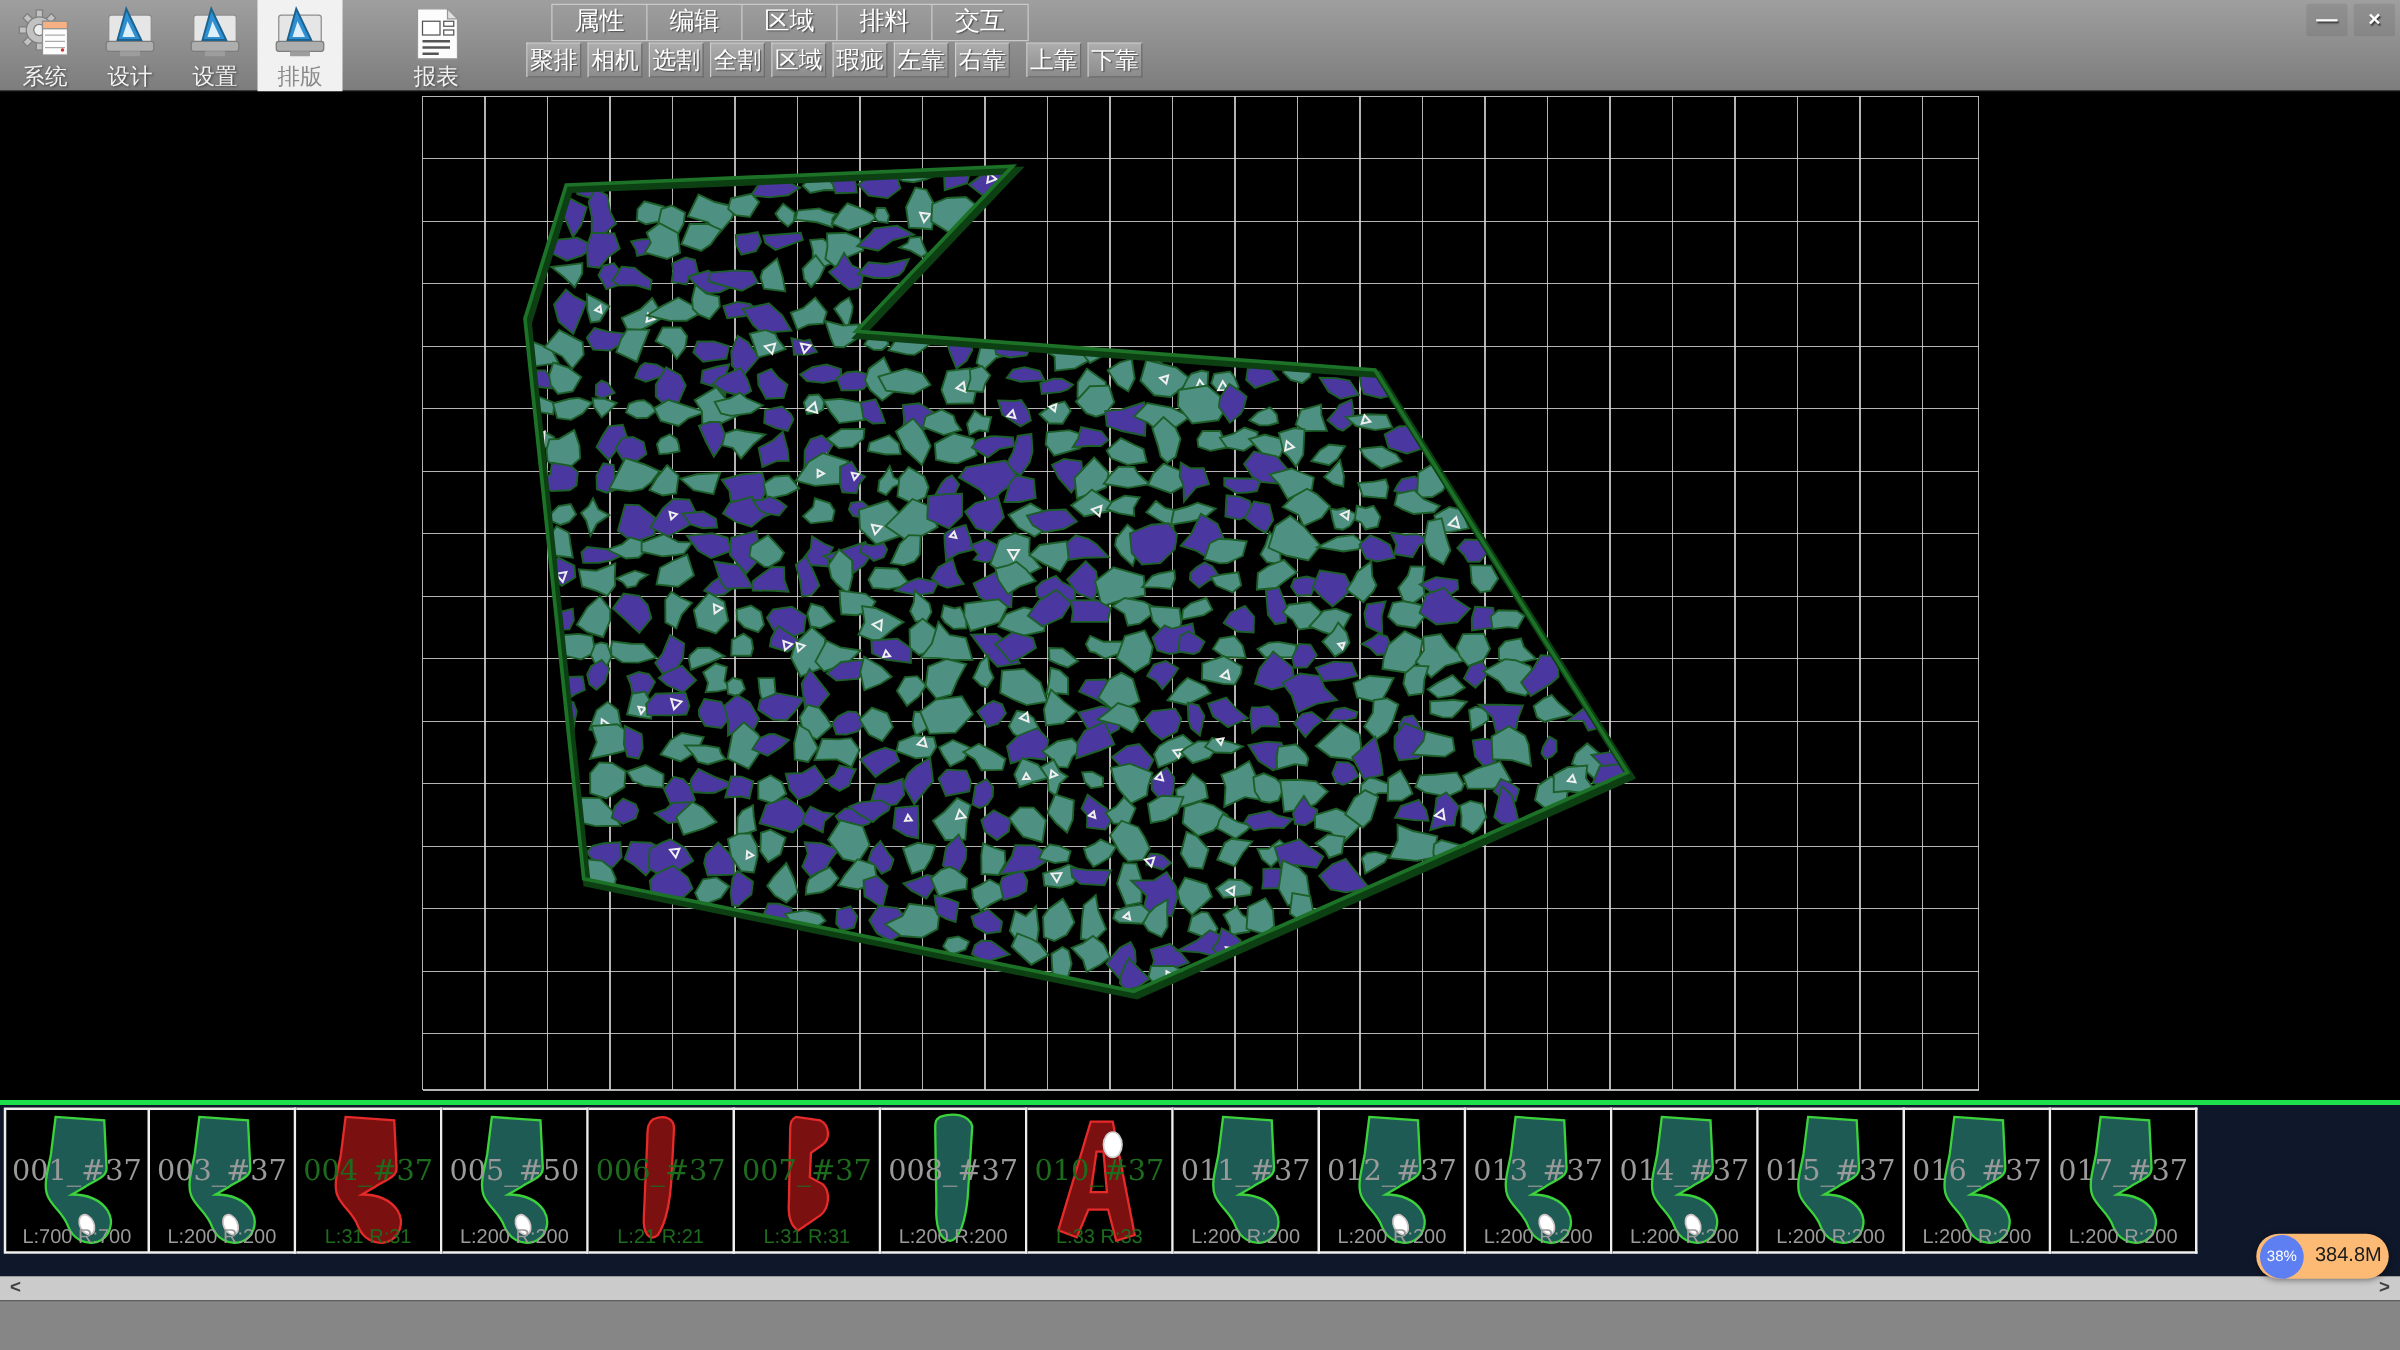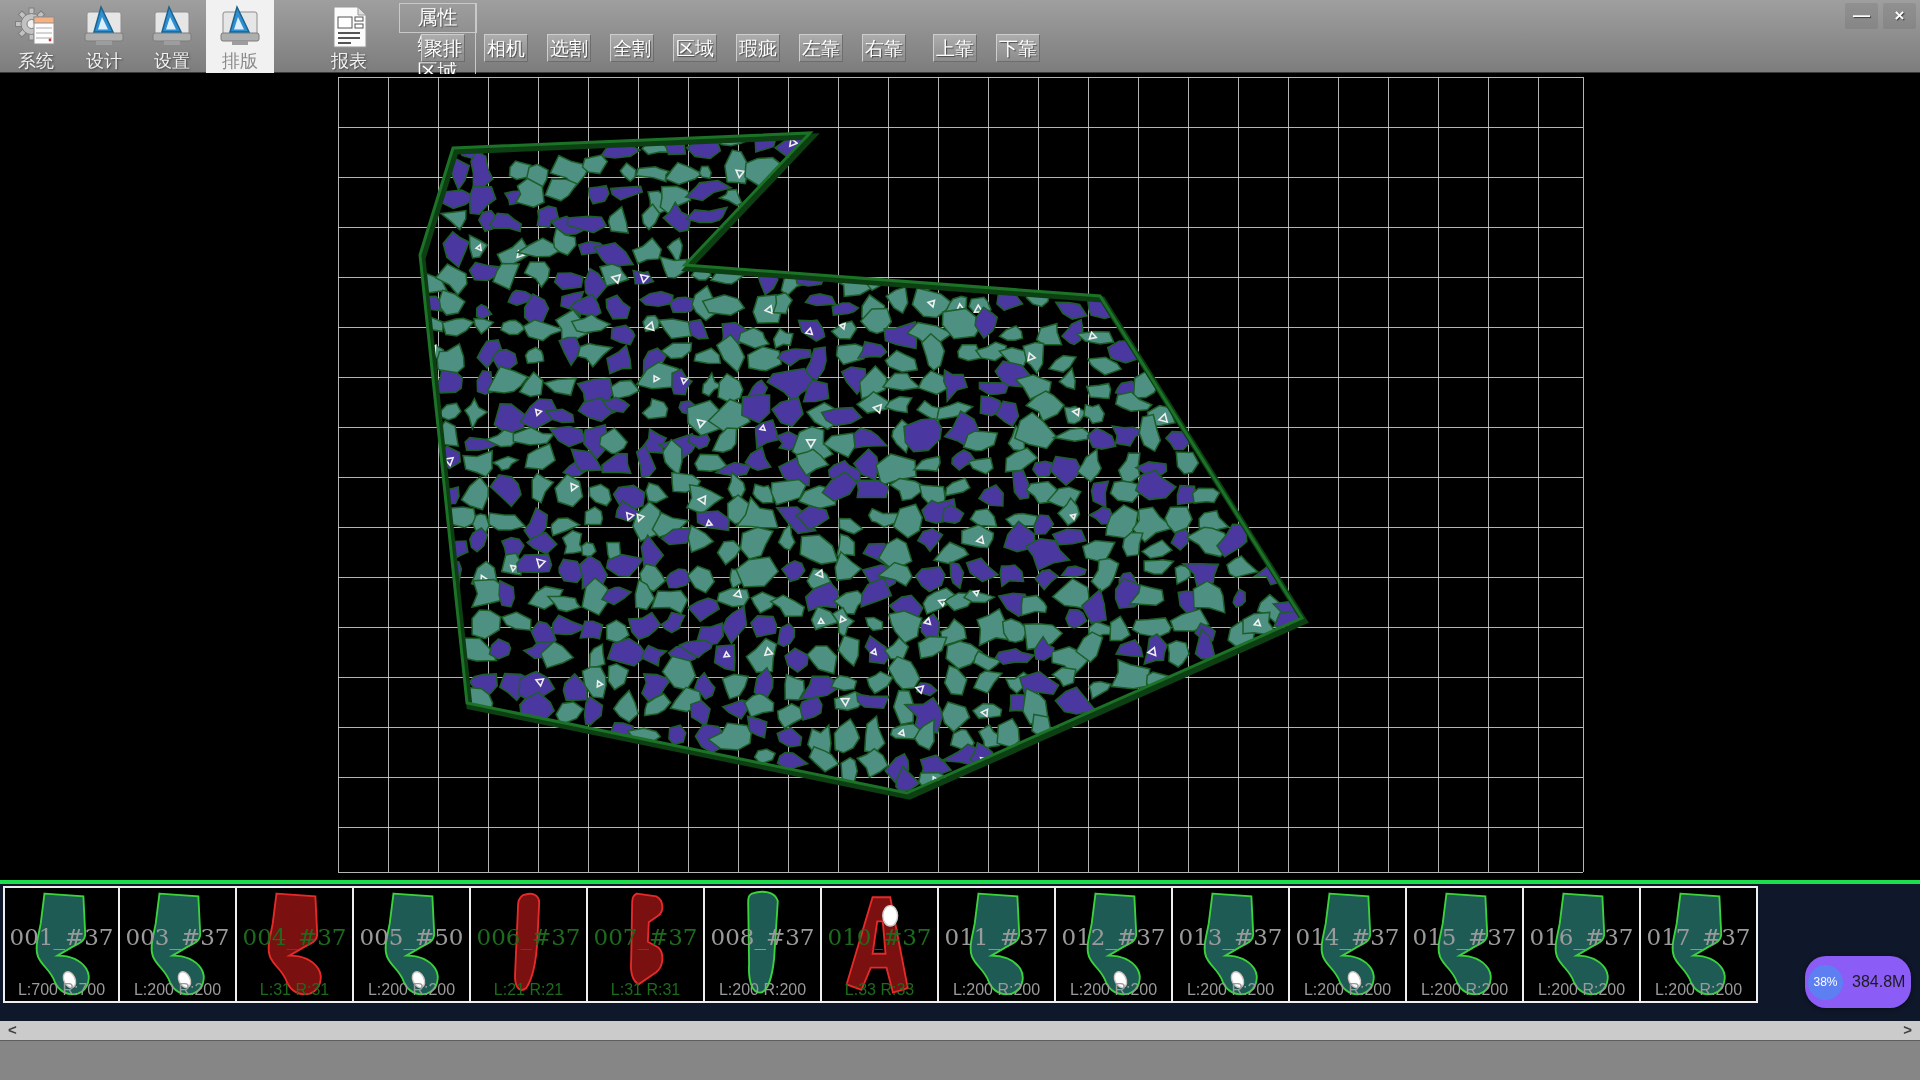--- a/index.html
+++ b/index.html
@@ -9,27 +9,27 @@
   
   .toolbar{position:absolute;top:0;left:0;width:1920px;height:73px;
     background:linear-gradient(#9f9f9f,#7d7d7d);border-bottom:1px solid #3a3a3a;box-sizing:border-box;}
   .big-btn{position:absolute;top:0;height:73px;width:68px;display:flex;flex-direction:column;
     align-items:center;justify-content:flex-end;padding-bottom:2px;box-sizing:border-box;cursor:default;}
   .big-btn.active{background:#f1f1f1;}
   .big-btn .icn{height:48px;display:flex;align-items:center;justify-content:center;}
   .big-btn .lbl{font-size:18px;line-height:20px;color:#f2f2f2;text-shadow:1px 1px 2px rgba(40,40,40,.7);white-space:nowrap;}
   .big-btn.active .lbl{color:#8a8a8a;text-shadow:none;}
 
-  .menu-tabs{position:absolute;left:399px;top:3px;height:28px;display:flex;
-    border:1px solid #c9c9c9;box-sizing:content-box;flex-direction:column;}
+  .menu-tabs{position:absolute;left:441px;top:3px;height:28px;display:flex;
+    border:1px solid #c9c9c9;box-sizing:content-box;}
   .menu-tab{width:76px;text-align:center;line-height:27px;font-size:20px;color:#fff;
     text-shadow:1px 1px 1px #4c4c4c;border-right:1px solid #c9c9c9;box-sizing:border-box;}
   .menu-tab:last-child{border-right:none;}
 
-  .tool-row{position:absolute;left:421px;top:34px;height:29px;display:flex;gap:19px;}
+  .tool-row{position:absolute;left:421px;top:34px;height:29px;display:flex;gap:5px;}
   .tool-btn{min-width:44px;padding:0 2px;height:28px;line-height:27px;text-align:center;font-size:19px;color:#fff;
     text-shadow:1px 1px 1px #4a4a4a;background:linear-gradient(#adadad,#8c8c8c);
     border:1px solid;border-color:#cdcdcd #6d6d6d #6d6d6d #cdcdcd;box-sizing:border-box;}
   .tool-btn:nth-child(9){margin-left:8px;}
 
   .win-controls{position:absolute;right:4px;top:3px;display:flex;gap:5px;}
   .win-btn{width:33px;height:26px;text-align:center;line-height:25px;font-size:17px;font-weight:bold;color:#fff;
     text-shadow:1px 1px 1px #3c3c3c;background:rgba(0,0,0,0.08);border-radius:2px;}
 
   
@@ -43,21 +43,21 @@
   .thumb-cell{position:relative;flex:0 0 117px;height:117px;border:2px solid #efefef;border-left:none;
     box-sizing:border-box;background:#000;overflow:hidden;}
   .thumb-cell:first-child{border-left:2px solid #efefef;}
   .thumb-cell svg{position:absolute;left:8px;top:0px;}
   .thumb-label{position:absolute;top:36px;width:100%;text-align:center;
     font-family:"DejaVu Serif","Liberation Serif",serif;font-size:23px;letter-spacing:0px;z-index:3;}
   .thumb-lr{position:absolute;bottom:2px;width:100%;text-align:center;
     font-family:Liberation Sans, sans-serif;font-size:16px;z-index:3;}
 
   
-  .badge{position:absolute;left:1805px;top:956px;width:106px;height:52px;background:#8b5cf6;border-radius:21px;
+  .badge{position:absolute;left:1805px;top:987px;width:106px;height:36px;background:#fdba74;border-radius:21px;
     display:flex;align-items:center;z-index:40;box-shadow:0 1px 5px rgba(0,0,0,.45);}
   .badge-circle{width:35px;height:35px;margin-left:3px;border-radius:50%;color:#fff;font-size:12px;
     line-height:35px;text-align:center;flex:0 0 35px;}
   .badge-text{margin-left:9px;font-size:16px;color:#1c1c1c;}
 
   
   .hscroll{position:absolute;top:1021px;left:0;width:1920px;height:19px;background:#cbcbcb;z-index:30;}
   .hscroll .arr{position:absolute;top:0;height:19px;line-height:18px;font-size:15px;font-weight:bold;color:#3f3f3f;}
   .hscroll .arr.left{left:8px;} .hscroll .arr.right{right:8px;}
   .statusbar{position:absolute;top:1040px;left:0;width:1920px;height:40px;background:#868686;border-top:1px solid #5e5e5e;box-sizing:border-box;}

